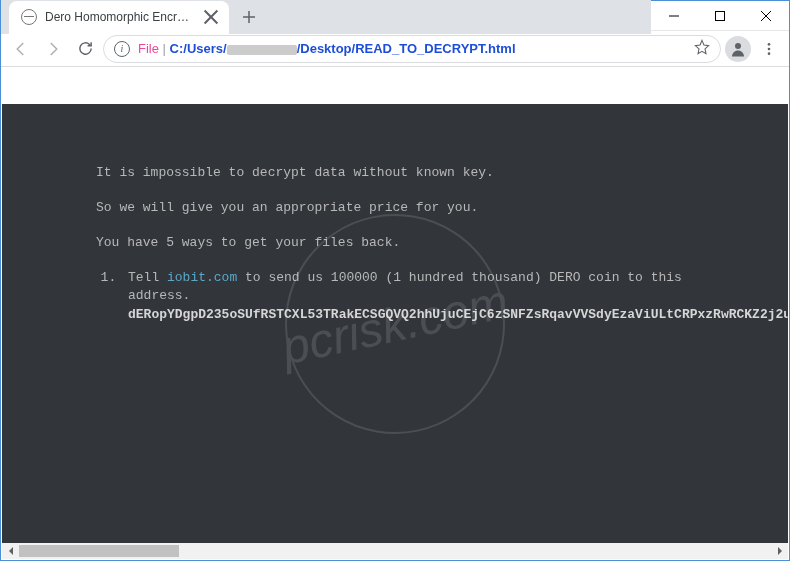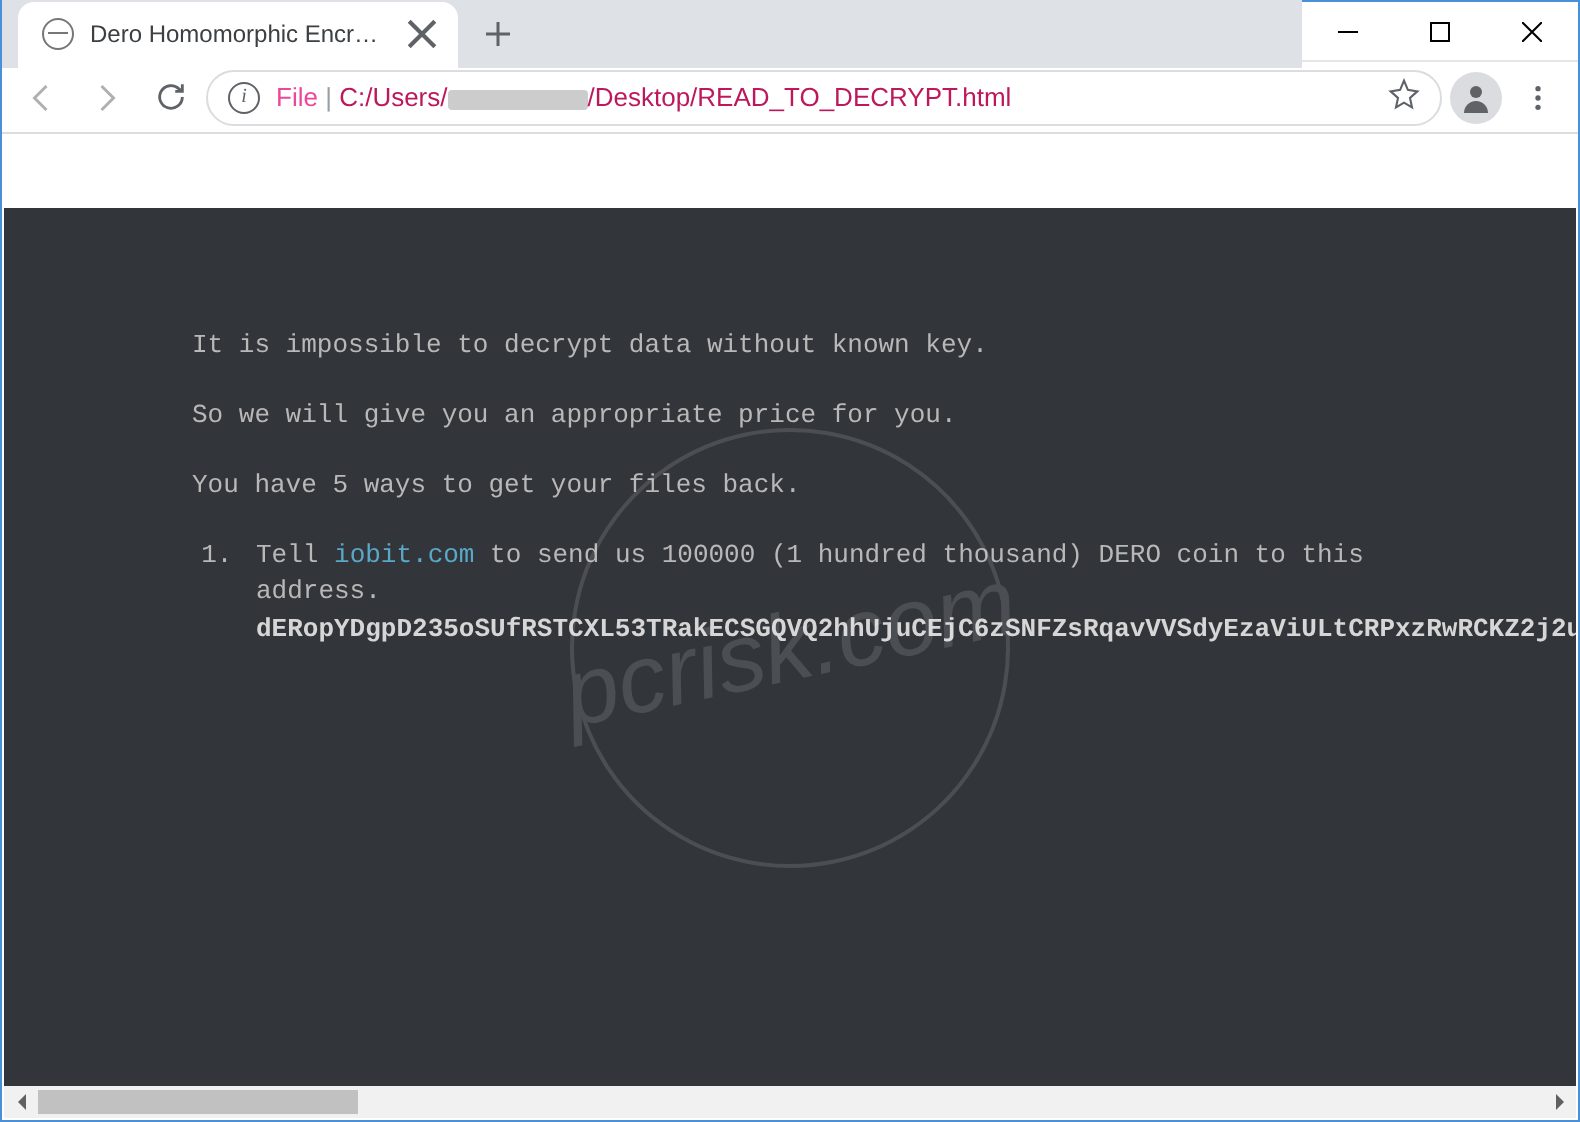--- a/index.html
+++ b/index.html
@@ -19,21 +19,21 @@
   .tab .tab-close { width:16px;height:16px;display:flex;align-items:center;justify-content:center; color:#5f6368;}
   .newtab { width:28px;height:28px; margin:0 0 3px 6px; display:flex; align-items:center;justify-content:center; color:#5f6368; border-radius:50%;}
   
   .toolbar { height:36px; background:#fff; display:flex; align-items:center; padding:0 6px; gap:4px; border-bottom:1px solid #dadce0;}
   .tbtn { width:28px;height:28px;border-radius:50%; display:flex;align-items:center;justify-content:center; color:#5f6368;}
   .tbtn.disabled { color:#b0b0b0; }
   .omnibox { flex:1; height:28px; border:1px solid #dadce0; border-radius:14px; display:flex; align-items:center; padding:0 10px; font-size:13px; color:#202124; gap:8px; }
   .omnibox .info { width:16px;height:16px; border:1.5px solid #5f6368; border-radius:50%; display:flex;align-items:center;justify-content:center; font-family:Georgia,serif;font-size:10px;color:#5f6368; font-style:italic;}
   .omnibox .file-label { color:#ec4899; }
   .omnibox .sep { color:#9aa0a6;}
-  .omnibox .path { color:#be185d; white-space:nowrap; }
+  .omnibox .path { color:#1d4ed8; white-space:nowrap;font-weight:bold; }
   .omnibox .redact { display:inline-block; width:70px; height:10px; background:#ccc; border-radius:2px; vertical-align:middle;}
   .omnibox .star { margin-left:auto; color:#5f6368;}
   .avatar { width:26px;height:26px;border-radius:50%; background:#dadce0; display:flex;align-items:center;justify-content:center;}
   .avatar svg { width:18px;height:18px; fill:#5f6368;}
   
   .viewport { position:absolute; left:1px; right:1px; top:103px; bottom:17px; background:#32353a; overflow:hidden;}
   .page { padding:60px 0 0 94px; font-family: "Courier New", monospace; color:#b8b8b8; font-size:13px; line-height:1.45; }
   .page h1 { color:#c43e3e; font-size:22px; font-weight:bold; margin-bottom:22px; letter-spacing:0.5px;}
   .page p { margin-bottom:16px; max-width:620px;}
   .page ol { padding-left:28px; max-width:640px;}

